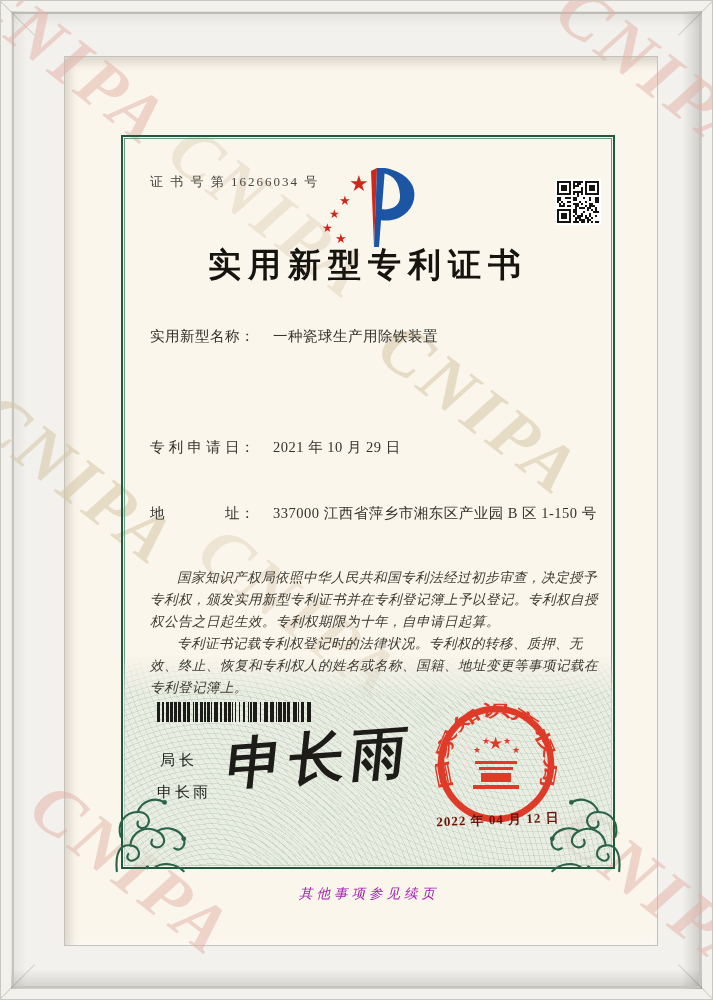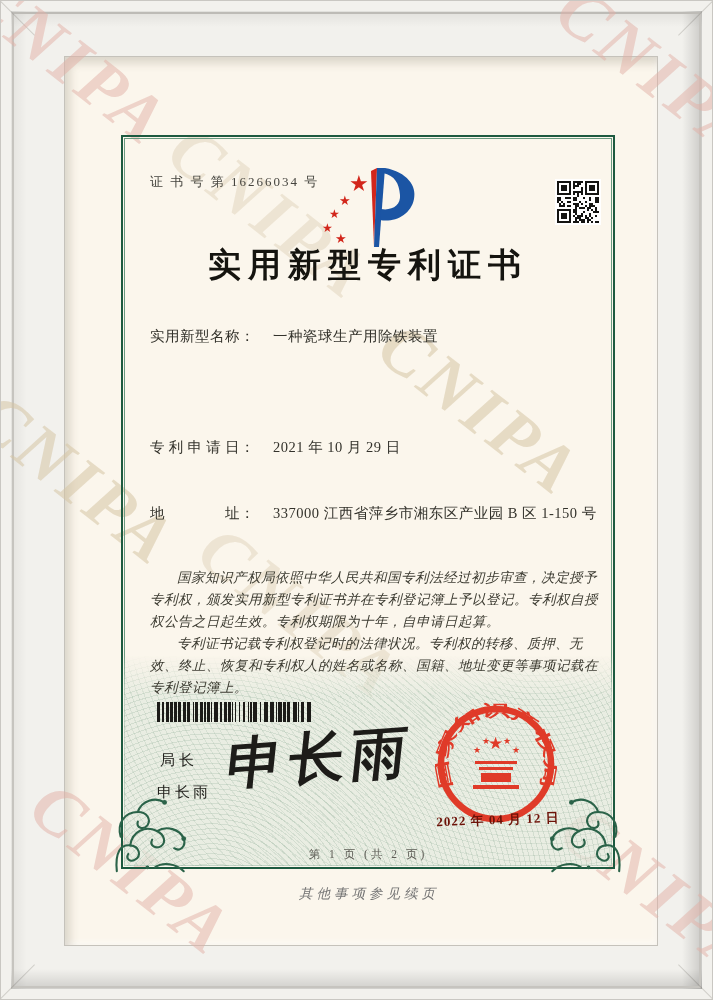--- a/index.html
+++ b/index.html
@@ -64,21 +64,21 @@
     font-weight:700;color:#1d1c19;transform:rotate(-4deg) skewX(-10deg);letter-spacing:6px;}
   .seal{position:absolute;left:312px;top:566px;width:122px;height:122px;opacity:0.94;}
   .seal-date{position:absolute;left:300px;top:674px;width:150px;text-align:center;font-size:13px;
     font-weight:700;color:#6d1208;letter-spacing:1px;transform:rotate(-2deg);}
   .page-info{position:absolute;left:0;right:0;top:710px;text-align:center;font-size:11.5px;
     letter-spacing:3px;color:#5d5c55;}
   .flourish{position:absolute;width:86px;height:86px;bottom:-8px;}
   .flourish.bl{left:-10px;}
   .flourish.br{right:-10px;transform:scaleX(-1);}
   .footer-note{position:absolute;left:0;right:0;top:828px;text-align:center;padding-left:16px;
-    font-size:13.5px;font-style:italic;letter-spacing:4px;color:#737373;}
+    font-size:13.5px;font-style:italic;letter-spacing:4px;color:#a21caf;}
 </style>
 </head>
 <body>
 
 <div class="scene">
 
   <div class="bevel-top"></div>
   <div class="bevel-left"></div>
   <div class="bevel-right"></div>
   <div class="bevel-bottom"></div>
@@ -417,21 +417,20 @@
           <text x="68" y="41" font-size="9">★</text>
           <text x="77" y="50" font-size="9">★</text>
           <rect x="40" y="58" width="42" height="3"></rect>
           <rect x="44" y="64" width="34" height="3"></rect>
           <rect x="46" y="70" width="30" height="9"></rect>
           <rect x="38" y="82" width="46" height="4"></rect>
         </g>
       </svg>
       <div class="seal-date">2022 年 04 月 12 日</div>
 
-      <div class="page-info">第 1 页 (共 2 页)</div>
 
       <svg class="flourish bl" viewBox="0 0 90 90">
         <g fill="none" stroke="#2b6349" stroke-width="2.2" stroke-linecap="round">
           <path d="M4 86 C 2 66 8 58 18 59 C 28 60 30 70 23 74 C 18 77 13 73 16 68"></path>
           <path d="M18 59 C 20 44 34 38 46 44 C 54 48 56 56 50 60 C 44 63 38 59 41 53"></path>
           <path d="M46 44 C 56 38 70 42 74 52 C 77 60 70 66 64 62"></path>
           <path d="M8 50 C 4 36 12 24 26 24 C 36 24 40 32 36 38 C 32 43 24 41 26 34"></path>
           <path d="M26 24 C 30 12 44 8 54 14"></path>
           <path d="M74 86 C 66 78 52 76 44 82"></path>
         </g>

